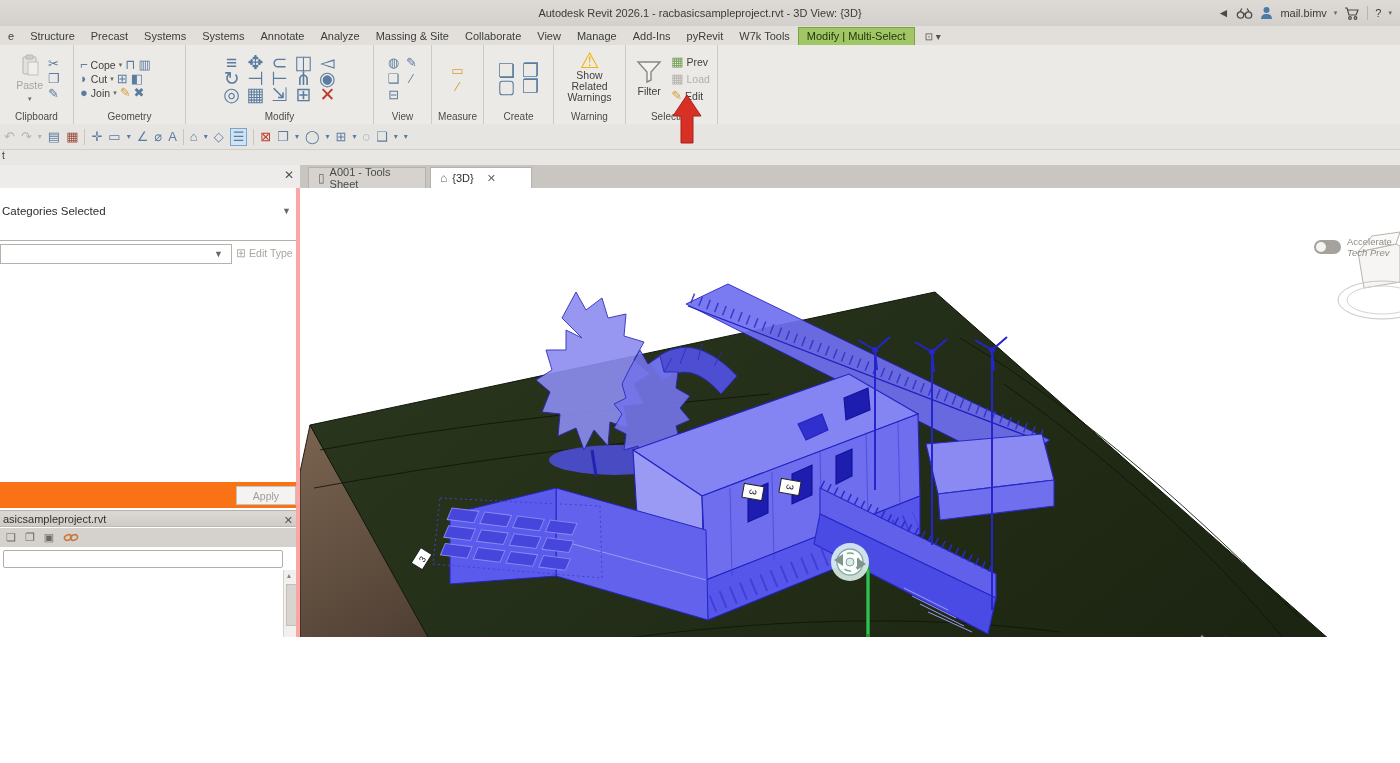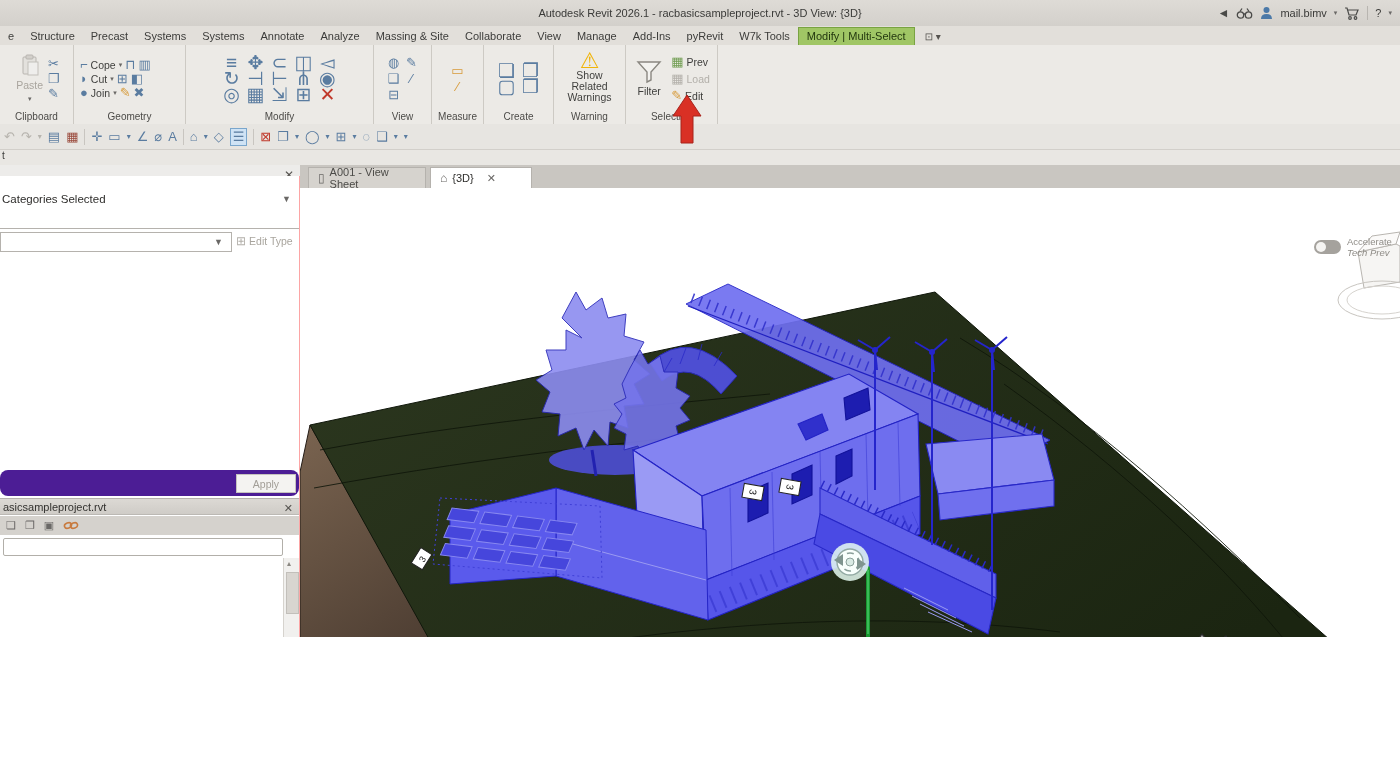--- a/index.html
+++ b/index.html
@@ -59,31 +59,31 @@
   .viewtabs{position:absolute;left:0;top:165px;width:1400px;height:23px;background:#c9c6c1;}
   .vt-propstop{position:absolute;left:0;top:0;width:300px;height:23px;background:#edecea;
     border-bottom:1px solid #c2bfba;}
   .vt-close{position:absolute;right:6px;top:3px;font-size:12px;color:#55534f;}
   .vtab{position:absolute;top:2px;height:21px;display:flex;align-items:center;gap:5px;
     font-size:11px;color:#4c4b48;padding:0 9px;background:#d6d3ce;border:1px solid #b5b2ad;border-bottom:none;box-sizing:border-box;}
   .vtab.active{background:#fff;color:#2e2d2b;}
   .vtab .ticon{font-size:12px;color:#6a6866;}
   .vtab .tclose{font-size:11px;color:#6a6866;margin-left:8px;}
   
-  .leftpanel{position:absolute;left:0;top:176px;width:300px;height:575px;background:#fff;
-    border-right:1px solid #fca5a5;box-sizing:border-box;overflow:hidden;}
+  .leftpanel{position:absolute;left:0;top:188px;width:300px;height:575px;background:#fff;
+    border-right:4px solid #fca5a5;box-sizing:border-box;overflow:hidden;}
   .sel-box{position:absolute;left:0;top:0;width:299px;height:52px;background:#fff;border-bottom:1px solid #b5b2ad;}
   .sel-text{position:absolute;left:2px;top:17px;font-size:11.5px;color:#2e2d2b;}
   .sel-caret{position:absolute;right:8px;top:18px;font-size:9px;color:#6a6866;}
   .type-row{position:absolute;left:0;top:56px;width:299px;height:22px;}
   .type-combo{position:absolute;left:0;top:0;width:232px;height:20px;background:#fff;border:1px solid #b5b2ad;box-sizing:border-box;}
   .type-caret{position:absolute;right:8px;top:4px;font-size:9px;color:#6a6866;}
   .edit-type{position:absolute;left:236px;top:2px;display:flex;align-items:center;gap:3px;
     font-size:10.5px;color:#a9a59e;}
-  .apply-row{position:absolute;left:0;top:294px;width:299px;height:26px;background:#4c1d95;border-radius:8px;}
+  .apply-row{position:absolute;left:0;top:294px;width:299px;height:26px;background:#f97316;}
   .apply-btn{position:absolute;right:3px;top:4px;width:60px;height:19px;background:#f4f3f1;
     border:1px solid #c6c3be;font-size:10.5px;color:#a29e97;text-align:center;line-height:18px;box-sizing:border-box;}
   .pb-header{position:absolute;left:0;top:322px;width:299px;height:17px;
     background:linear-gradient(#dcd9d4,#cfccc7);border-top:1px solid #b5b2ad;border-bottom:1px solid #bcb9b4;
     font-size:11px;color:#33322f;line-height:16px;padding-left:3px;box-sizing:border-box;}
   .pb-close{position:absolute;right:6px;top:1px;font-size:11px;color:#55534f;}
   .pb-toolbar{position:absolute;left:0;top:340px;width:299px;height:19px;background:#d5d2cd;
     display:flex;align-items:center;gap:9px;padding-left:6px;box-sizing:border-box;}
   .pb-ic{font-size:11px;color:#6a6866;}
   .pb-search{position:absolute;left:3px;top:362px;width:280px;height:18px;background:#fff;
@@ -358,21 +358,21 @@
   <div class="strip">
     <span>t</span>
   </div>
 
   <div class="viewtabs">
     <div class="vt-propstop">
       <span class="vt-close">✕</span>
     </div>
     <div class="vtab" style="left:308px;width:118px;">
       <span class="ticon">▯</span>
-      <span>A001 - View Sheet</span>
+      <span>A001 - Tools Sheet</span>
     </div>
     <div class="vtab active" style="left:430px;width:102px;">
       <span class="ticon">⌂</span>
       <span>{3D}</span>
       <span class="tclose">✕</span>
     </div>
   </div>
 
   <div class="leftpanel">
     <div class="sel-box">

